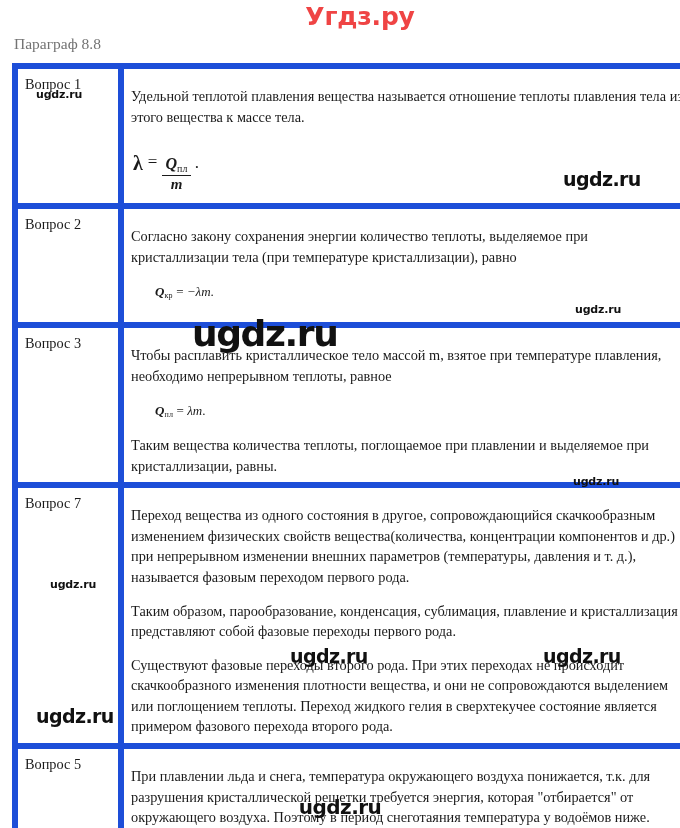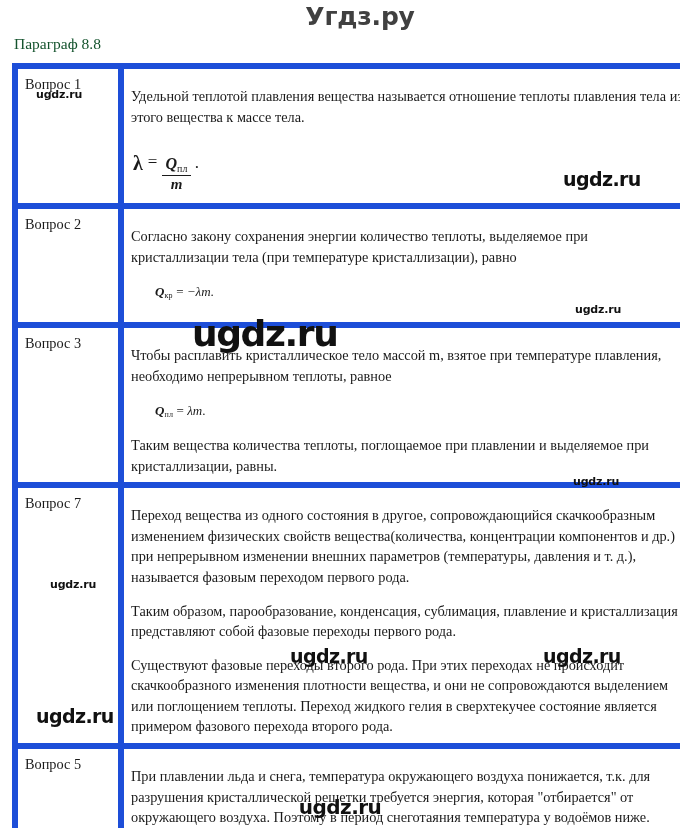--- a/index.html
+++ b/index.html
@@ -21,31 +21,31 @@
   .site-header {
     position: absolute;
     top: 2px;
     left: 0;
     width: 680px;
     text-align: center;
     font-family: "DejaVu Sans", "Liberation Sans", sans-serif;
     font-weight: bold;
     font-size: 25px;
     letter-spacing: -0.2px;
-    color: #404040;
+    color: #ef4444;
     padding-left: 40px;
     box-sizing: border-box;
   }
 
   .page-title {
     position: absolute;
     top: 35px;
     left: 14px;
     font-size: 15.5px;
-    color: #14532d;
+    color: #737373;
   }
 
   
   .qa-table {
     position: absolute;
     top: 63px;
     left: 12px;
     width: 656px;
     border-collapse: collapse;
     table-layout: fixed;

